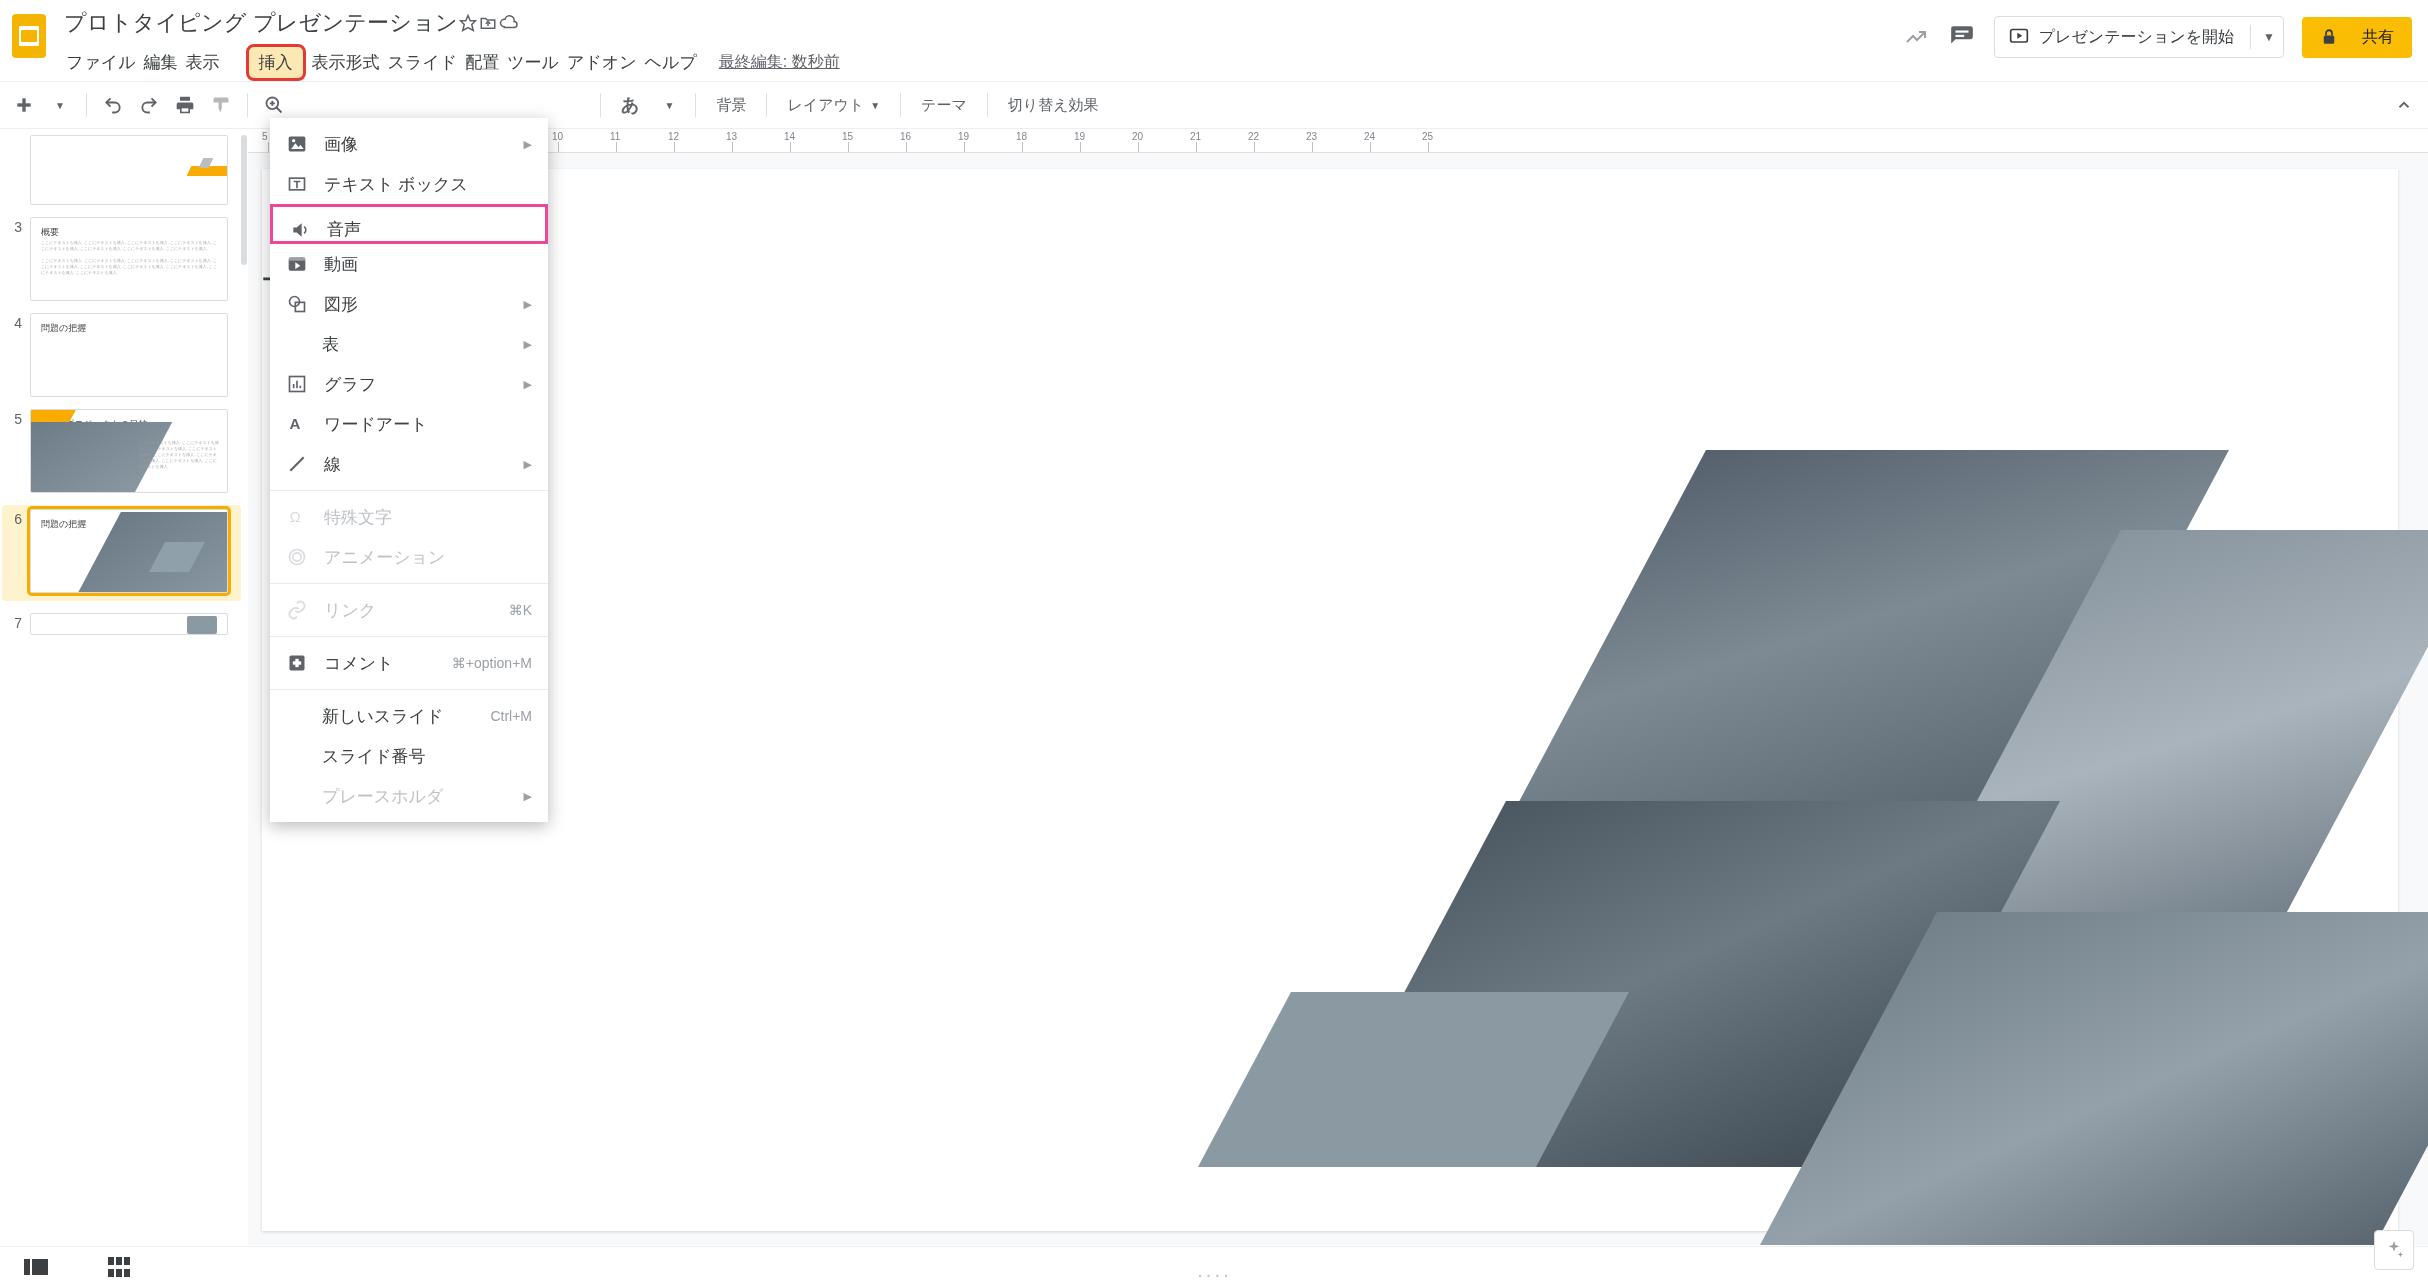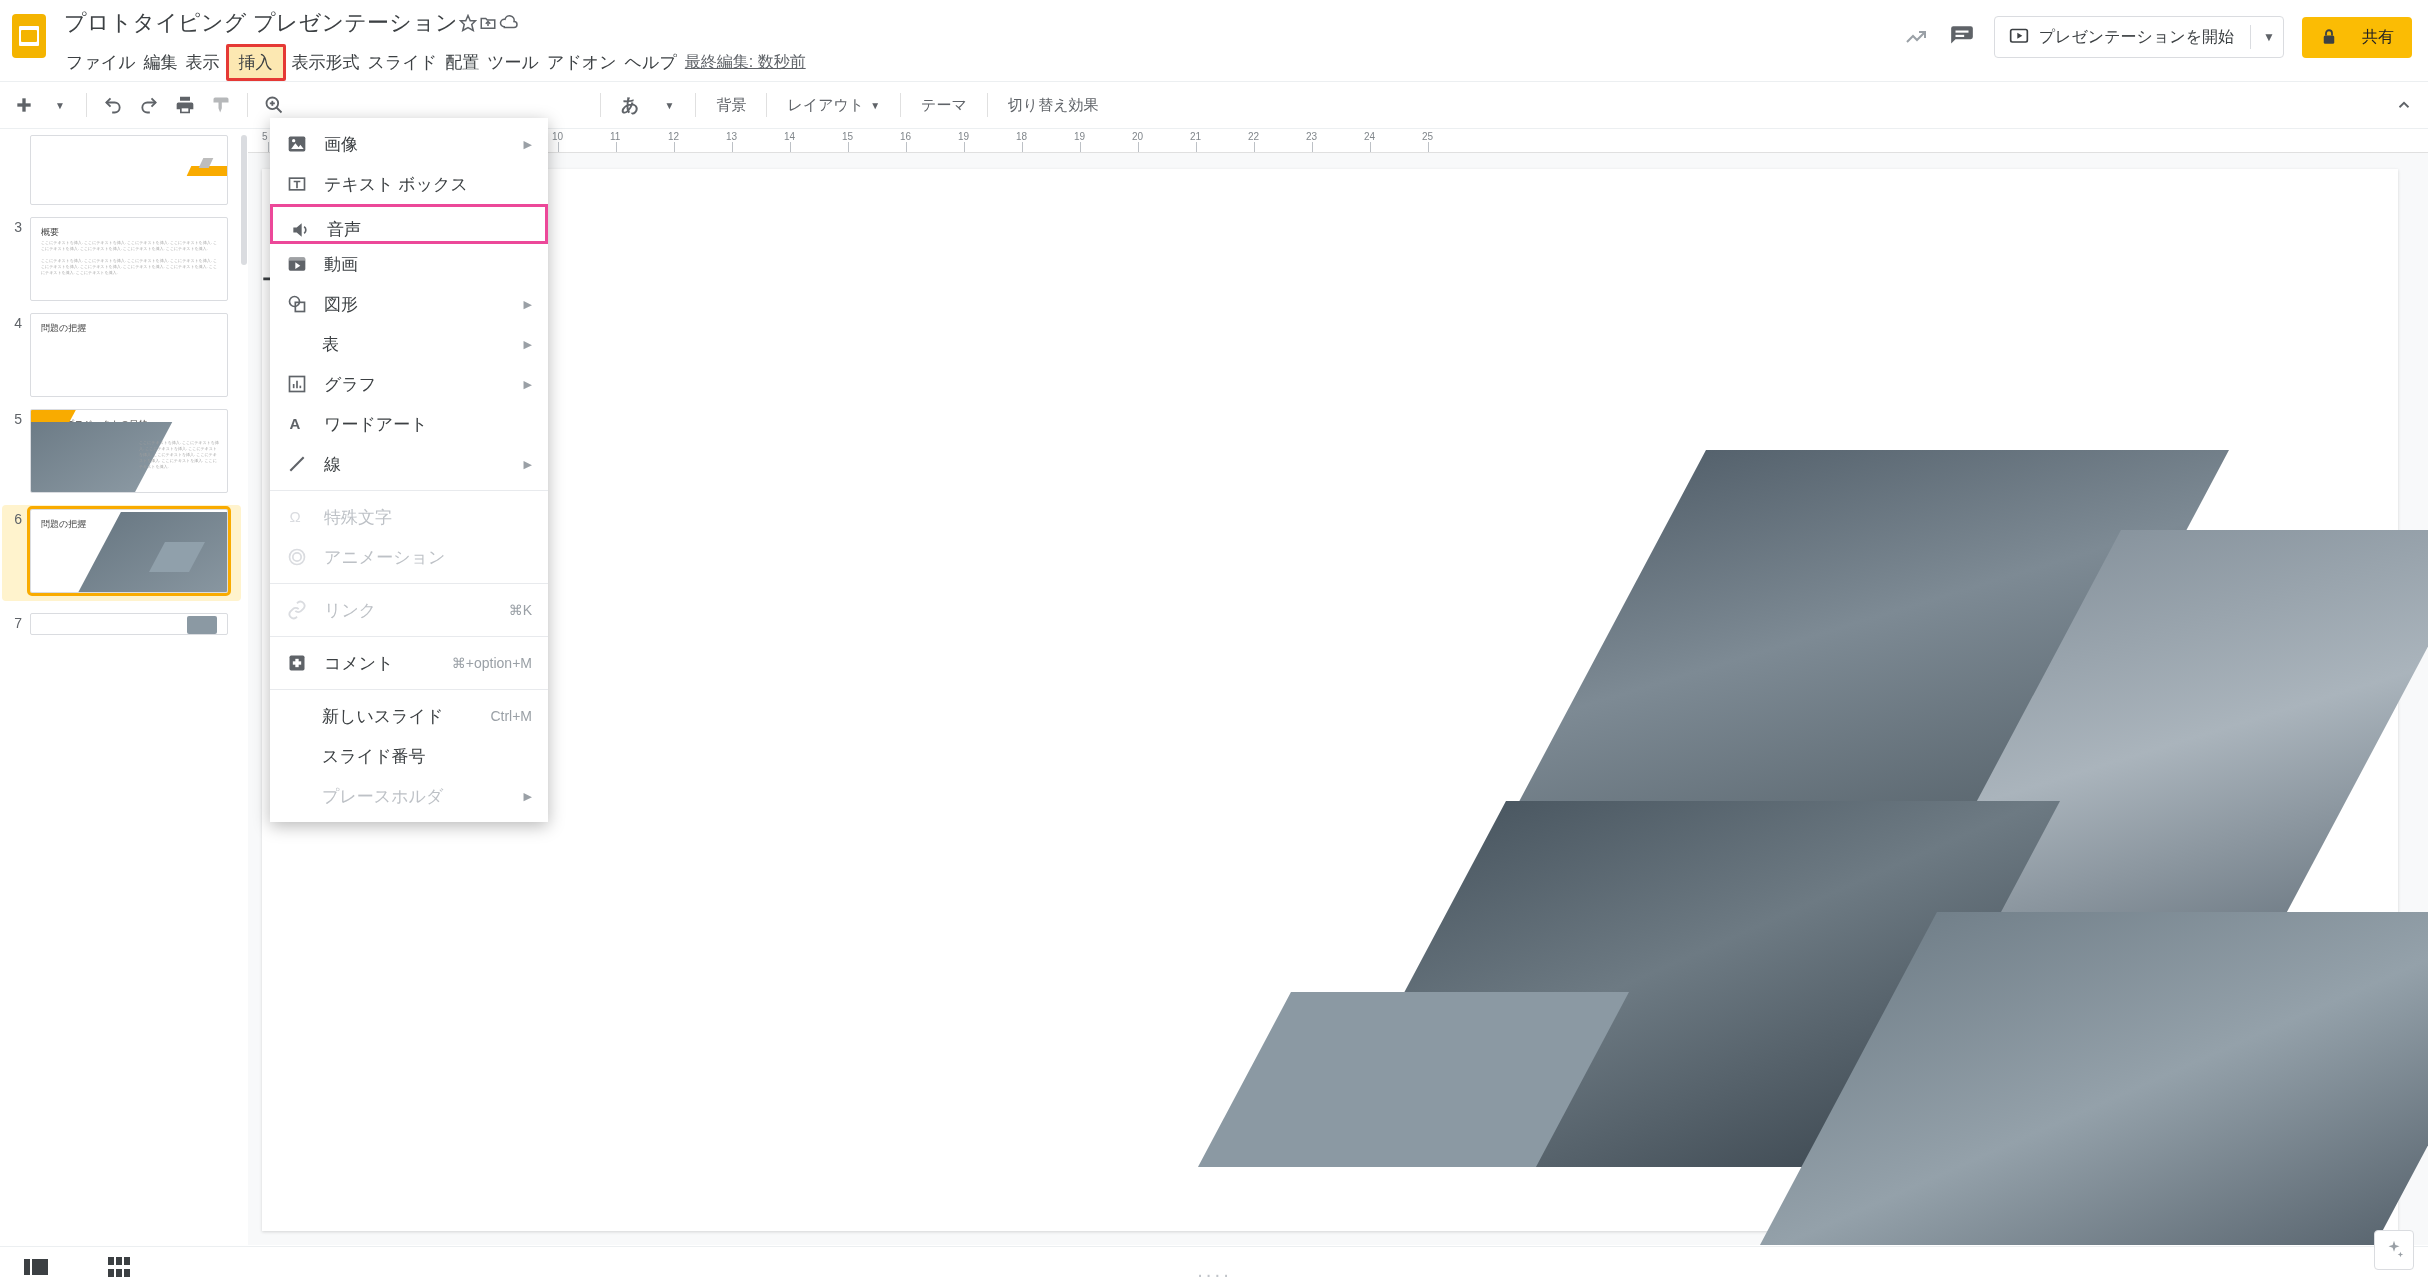--- a/index.html
+++ b/index.html
@@ -13,23 +13,23 @@
     width: 42px; height: 54px; display: flex; align-items: flex-start; justify-content: center; padding-top: 6px;
   }
   #header-center { flex: 1; min-width: 0; }
   #title-row { display: flex; align-items: center; }
   #doc-title { font-size: 22px; color: #3c4043; letter-spacing: .3px; white-space: nowrap; }
   .title-icon { color: #5f6368; width: 20px; height: 20px; display: inline-flex; align-items: center; justify-content: center; }
 
   #menu-bar { display: flex; align-items: center; gap: 4px; margin-top: 6px; font-size: 17px; color: #3c4043; text-align: right; }
   .menu-item { padding: 4px 2px; cursor: pointer; white-space: nowrap; }
   .menu-item.active {
-    background: #fce8b2; border: 3px solid #e53935; border-radius: 2px; padding: 4px 10px;
-  }
-  #last-edit { margin-left: 2px; color: #5f6368; text-decoration: underline; font-size: 16px; }
+    background: #fce8b2; border: 3px solid #e53935; border-radius: 8px; padding: 4px 10px; margin-left: 20px;
+  }
+  #last-edit { margin-left: 16px; color: #5f6368; text-decoration: underline; font-size: 16px; }
 
   #header-right { display: flex; align-items: center; gap: 18px; padding-top: 8px; }
   .hdr-icon-btn { width: 28px; height: 28px; display:flex; align-items:center; justify-content:center; color:#5f6368; cursor:pointer; }
 
   #present-btn {
     display:flex; align-items:center; gap:10px; border:1px solid #dadce0; border-radius:4px;
     padding:8px 8px 8px 14px; font-size:16px; color:#3c4043; cursor:pointer;
   }
   #present-btn .divider { width:1px; height:24px; background:#dadce0; margin:0 2px 0 6px; }
   #present-btn .caret { font-size:12px; color:#5f6368; }

